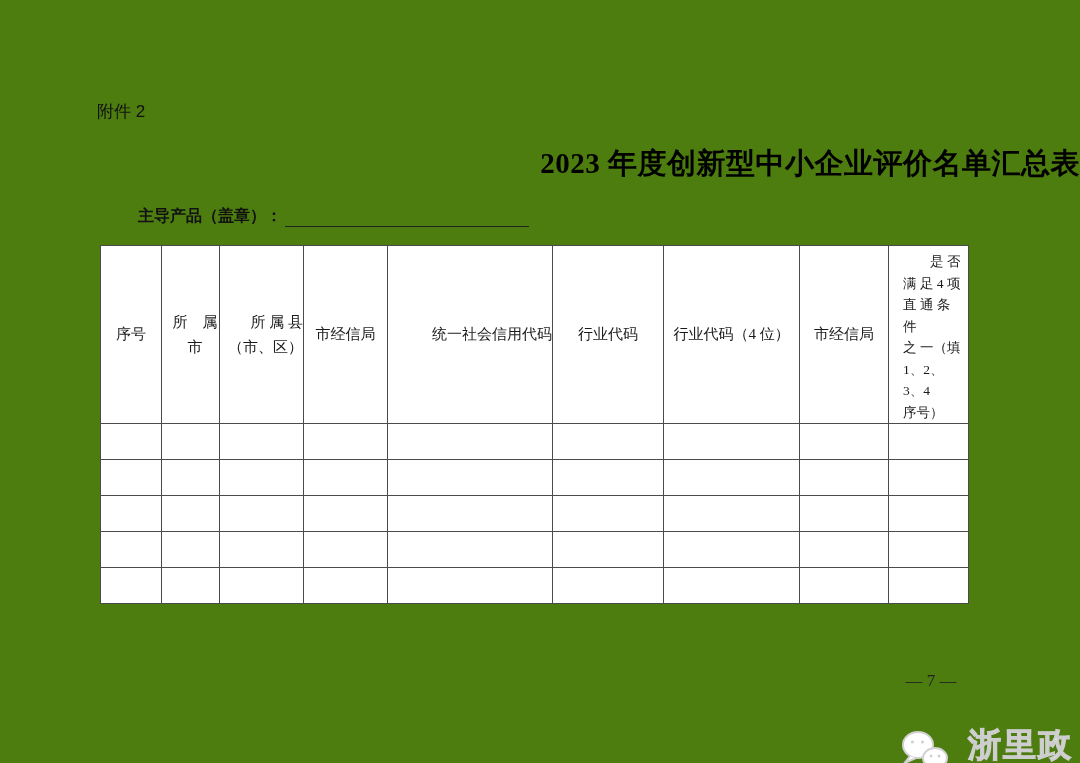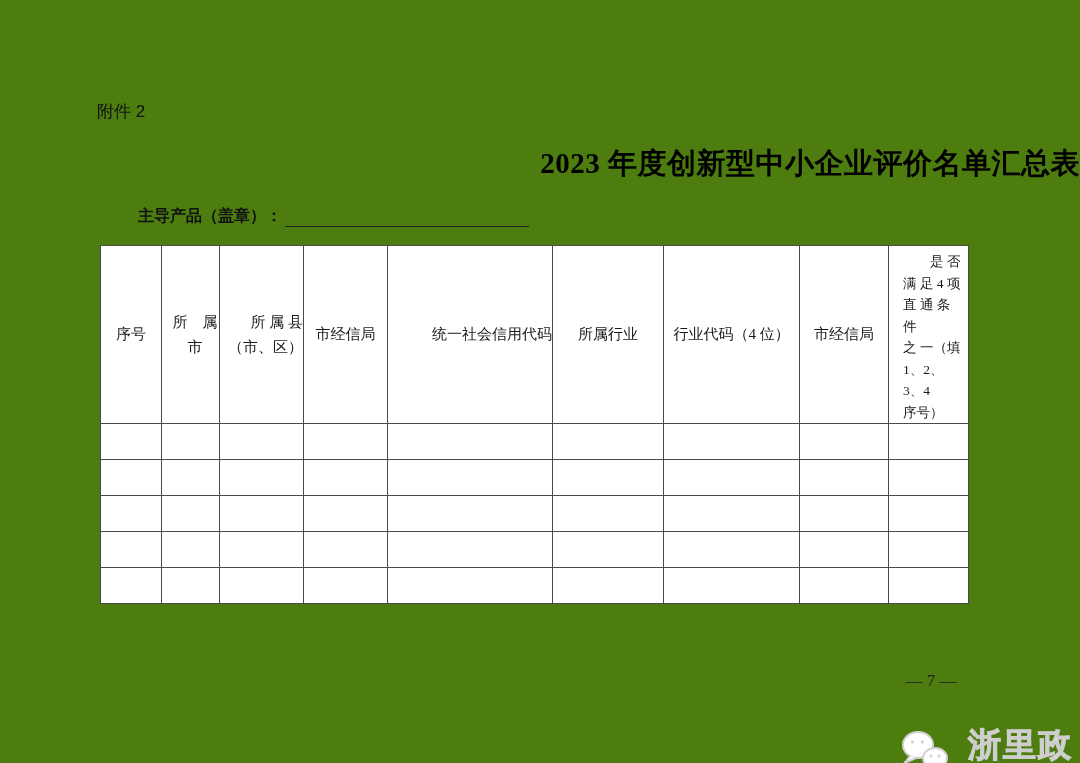--- a/index.html
+++ b/index.html
@@ -109,21 +109,21 @@
     </colgroup>
     <thead>
       <tr>
         <th class="c1">序号</th>
         <th class="c2">所　属
 市</th>
         <th class="c3">所 属 县
 （市、区）</th>
         <th class="c4">市经信局</th>
         <th class="c5 al">统一社会信用代码</th>
-        <th class="c6">所属行业</th>
+        <th class="c6">行业代码</th>
         <th class="c7">行业代码（4 位）</th>
         <th class="c8">市经信局</th>
         <th class="c9">　　是 否
 满 足 4 项
 直 通 条 件
 之 一（填
 1、2、3、4
 序号）</th>
       </tr>
     </thead>

